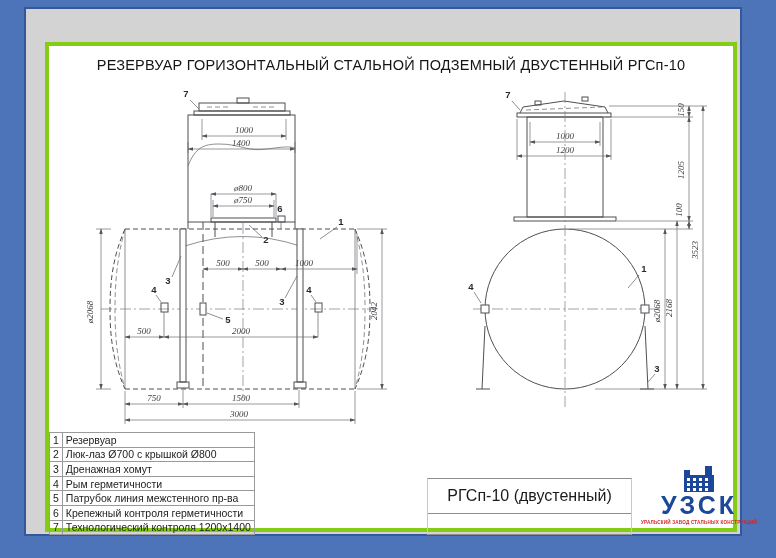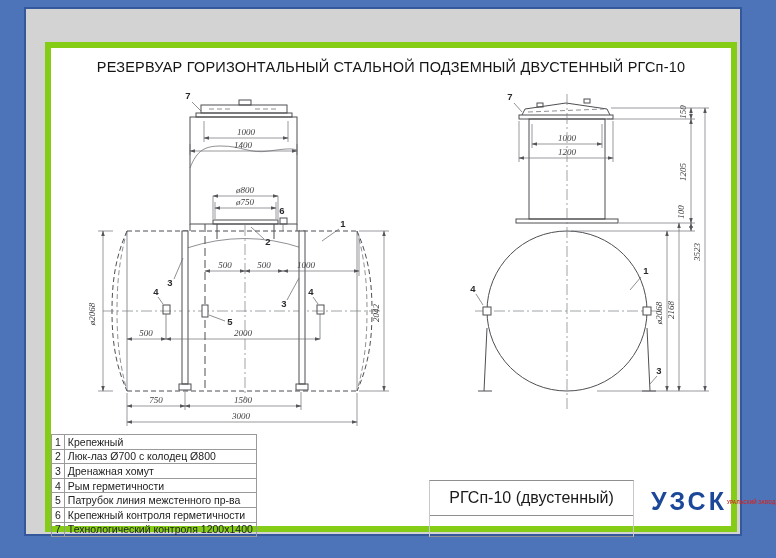--- a/index.html
+++ b/index.html
@@ -7,21 +7,21 @@
     width:776px;height:558px;position:relative;overflow:hidden;
     background:#4d74b8;
     font-family:"Liberation Sans",sans-serif;
   }
   .margin-area{
     position:absolute;left:24px;top:7px;width:714px;height:525px;
     background:#d3d3d3;border:2px solid #35589c;
   }
   .sheet{
     position:absolute;left:45px;top:42px;width:692px;height:490px;
-    background:#ffffff;border:6px solid #84cc16;box-sizing:border-box;
+    background:#ffffff;border:4px solid #84cc16;box-sizing:border-box;
   }
   .sheet-title{
     position:absolute;left:0;top:11px;width:100%;
     text-align:center;font-size:14.5px;color:#151515;letter-spacing:0.2px;
   }
   svg.drawing{position:absolute;left:0;top:40px;}
   .ln{stroke:#4e4f53;stroke-width:1;fill:none;}
   .lt{stroke:#6a6b70;stroke-width:0.75;fill:none;}
   .dash{stroke-dasharray:5,3;}
   .dash2{stroke-dasharray:8,4;}
@@ -48,21 +48,21 @@
     height:35px;border-bottom:1px solid #8f8f8f;box-sizing:border-box;
     display:flex;align-items:center;justify-content:center;
     font-size:16px;color:#1b1b1b;
   }
   .tb-view{
     height:20px;display:flex;align-items:center;justify-content:center;
     font-size:11.5px;color:#2b2b2b;
   }
   .logo{
     position:absolute;left:600px;top:420px;width:100px;height:66px;
-    display:flex;align-items:center;justify-content:flex-start;
+    display:flex;flex-direction:column;align-items:center;justify-content:flex-start;
   }
   .logo-abbr{
     font-size:25px;font-weight:bold;color:#1c4899;letter-spacing:3px;line-height:1;
     margin-top:1px;
   }
   .logo-sub{
     font-size:4.6px;color:#cf2727;font-weight:bold;letter-spacing:0.2px;
     margin-top:2px;white-space:nowrap;
   }
 </style>
@@ -265,25 +265,25 @@
 
       <line class="dim" x1="654" y1="20" x2="654" y2="303" marker-start="url(#ar)" marker-end="url(#ar)"></line>
       <text class="dimtxt" x="649" y="164" transform="rotate(-90 649 164)">3523</text>
     </g>
   </svg>
 
   <table class="parts-table">
     <tbody>
       <tr>
         <td class="num">1</td>
-        <td>Крепежный</td>
+        <td>Резервуар</td>
       </tr>
       <tr>
         <td class="num">2</td>
-        <td>Люк-лаз Ø700 с колодец Ø800</td>
+        <td>Люк-лаз Ø700 с крышкой Ø800</td>
       </tr>
       <tr>
         <td class="num">3</td>
         <td>Дренажная хомут</td>
       </tr>
       <tr>
         <td class="num">4</td>
         <td>Рым герметичности</td>
       </tr>
       <tr>

